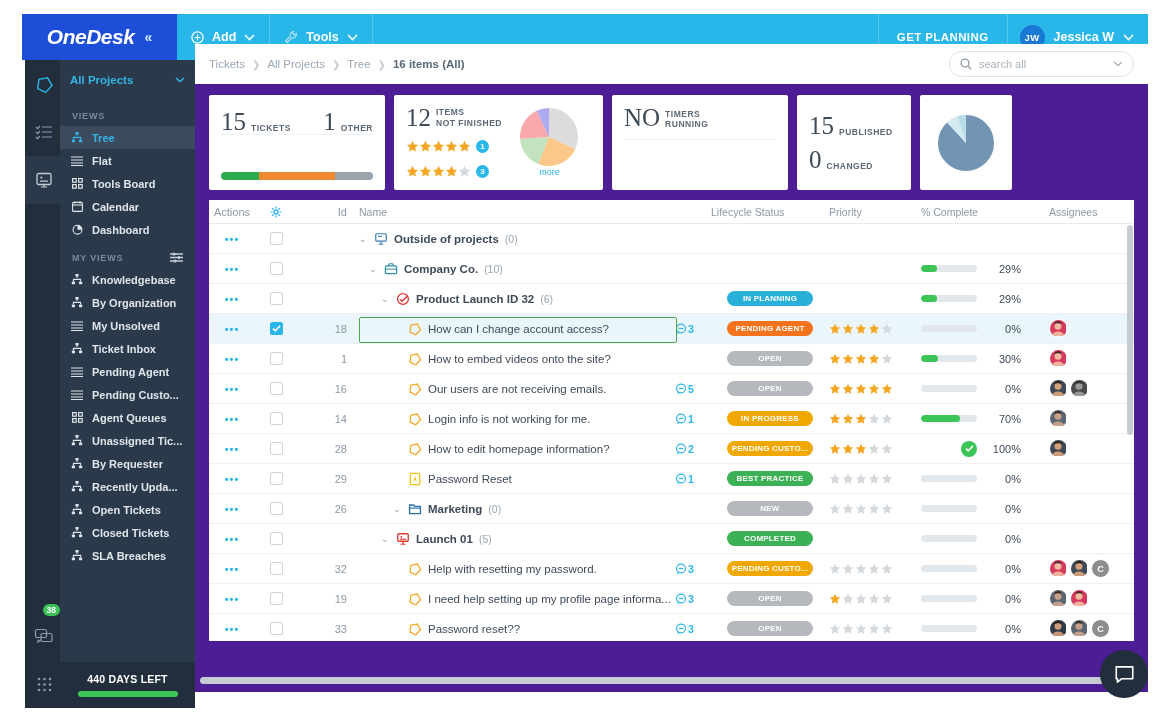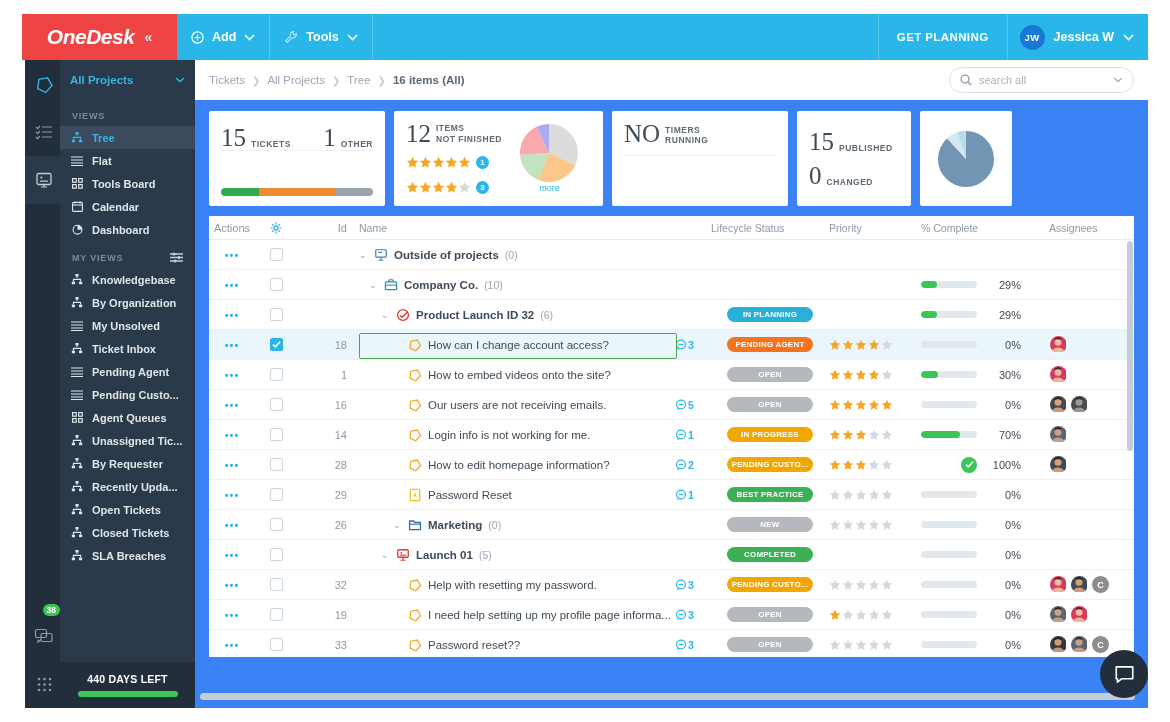--- a/index.html
+++ b/index.html
@@ -6,21 +6,21 @@
   html, body {
     width: 1170px; height: 722px;
     background: #ffffff;
     font-family: "Liberation Sans", sans-serif;
     overflow: hidden;
   }
   #app { position: relative; width: 1170px; height: 722px; background:#fff; }
 
   
   .topbar { position:absolute; left:22px; top:14px; width:1126px; height:46px; display:flex; background:#29b6e8; }
-  .logo-block { width:155px; background:#ef4444; display:flex; align-items:center; justify-content:center; gap:10px; }
+  .logo-block { width:155px; background:#1d4ed8; display:flex; align-items:center; justify-content:center; gap:10px; }
   .logo-text { color:#fff; font-size:21px; font-weight:bold; font-style:italic; letter-spacing:-0.5px; }
   .logo-collapse { color:#cfeaf7; font-size:14px; font-weight:bold; }
   .tb-item { display:flex; align-items:center; gap:8px; padding:0 14px; color:#fff; font-size:12.5px; font-weight:bold;
              border-right:1px solid rgba(255,255,255,.22); height:100%; }
   .tb-caret { font-size:9px; opacity:.95; }
   .tb-spacer { flex:1; }
   .getstarted { display:flex; align-items:center; padding:0 18px; color:#fff; font-size:11.5px; font-weight:bold;
                 letter-spacing:.4px; border-left:1px solid rgba(255,255,255,.22); height:100%; }
   .user-block { display:flex; align-items:center; gap:9px; padding:0 14px 0 12px; height:100%;
                 border-left:1px solid rgba(255,255,255,.22); }
@@ -47,21 +47,21 @@
   .nav-item { height:23px; display:flex; align-items:center; gap:8px; padding:0 10px; color:#dfe5ea;
               font-size:11px; font-weight:bold; white-space:nowrap; }
   .nav-item.active { background:#3b4a5c; color:#33b5e5; }
   .nav-ico { width:14px; display:flex; justify-content:center; flex-shrink:0; }
   .days-box { position:absolute; bottom:0; left:0; width:100%; height:46px; background:#222e3c;
               display:flex; flex-direction:column; align-items:center; justify-content:center; gap:6px; }
   .days-txt { color:#fff; font-size:10.5px; font-weight:bold; letter-spacing:.2px; }
   .days-bar { width:100px; height:6px; border-radius:3px; background:#3cc457; }
 
   
-  .main { position:absolute; left:195px; top:60px; width:953px; height:648px; background:#3b82f6; }
+  .main { position:absolute; left:195px; top:44px; width:953px; height:648px; background:#4c1d95; }
   .crumbbar { height:40px; background:#fff; display:flex; align-items:center; padding:0 14px; }
   .crumb { color:#9aa7b4; font-size:11.5px; }
   .crumb-sep { color:#c3ccd4; font-size:10px; margin:0 7px; }
   .crumb.last { color:#5a6876; font-weight:bold; }
   .crumb-spacer { flex:1; }
   .search { width:185px; height:26px; border:1px solid #dde2e7; border-radius:13px; display:flex;
             align-items:center; gap:7px; padding:0 10px; }
   .search .ph { color:#a7b1bb; font-size:11px; flex:1; }
 
   

